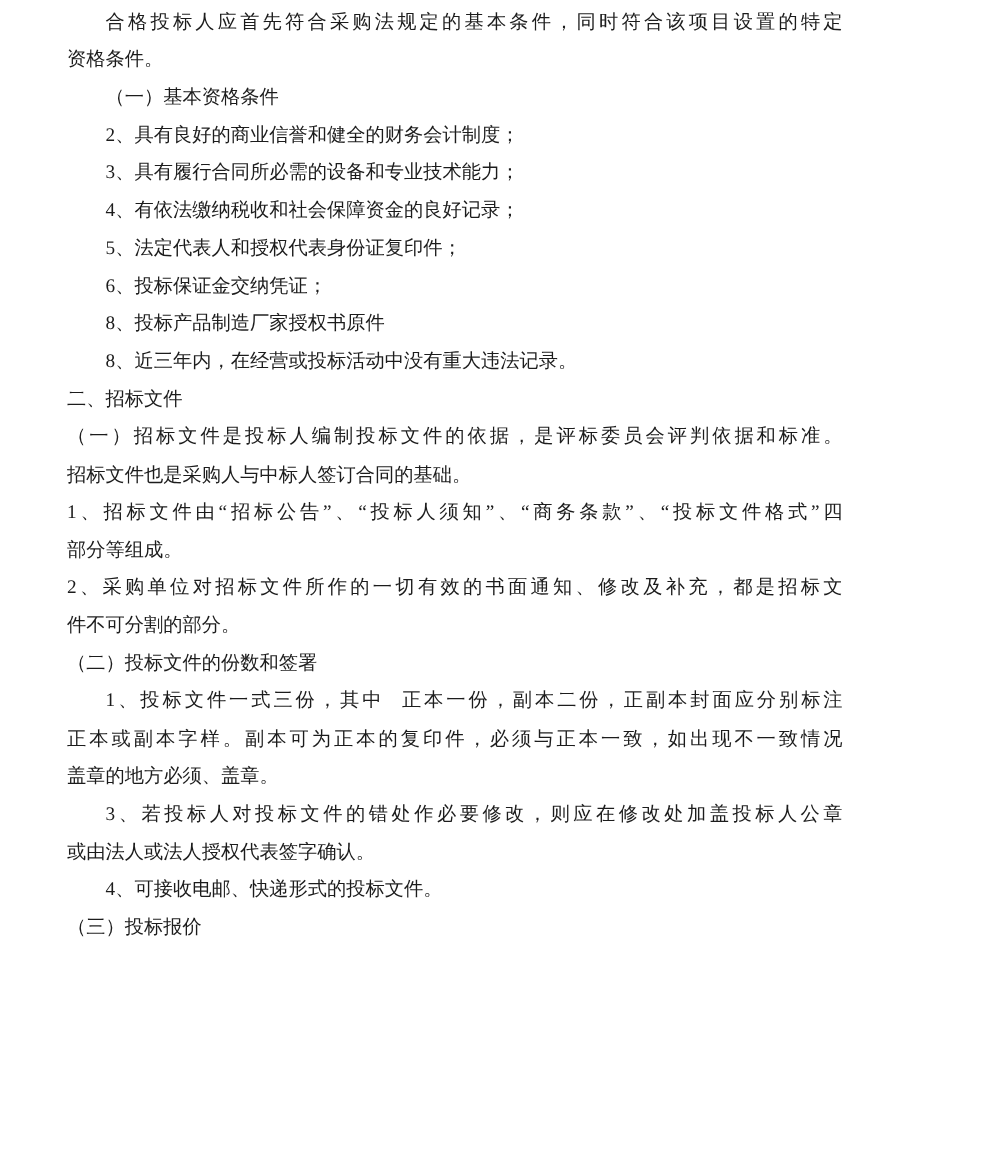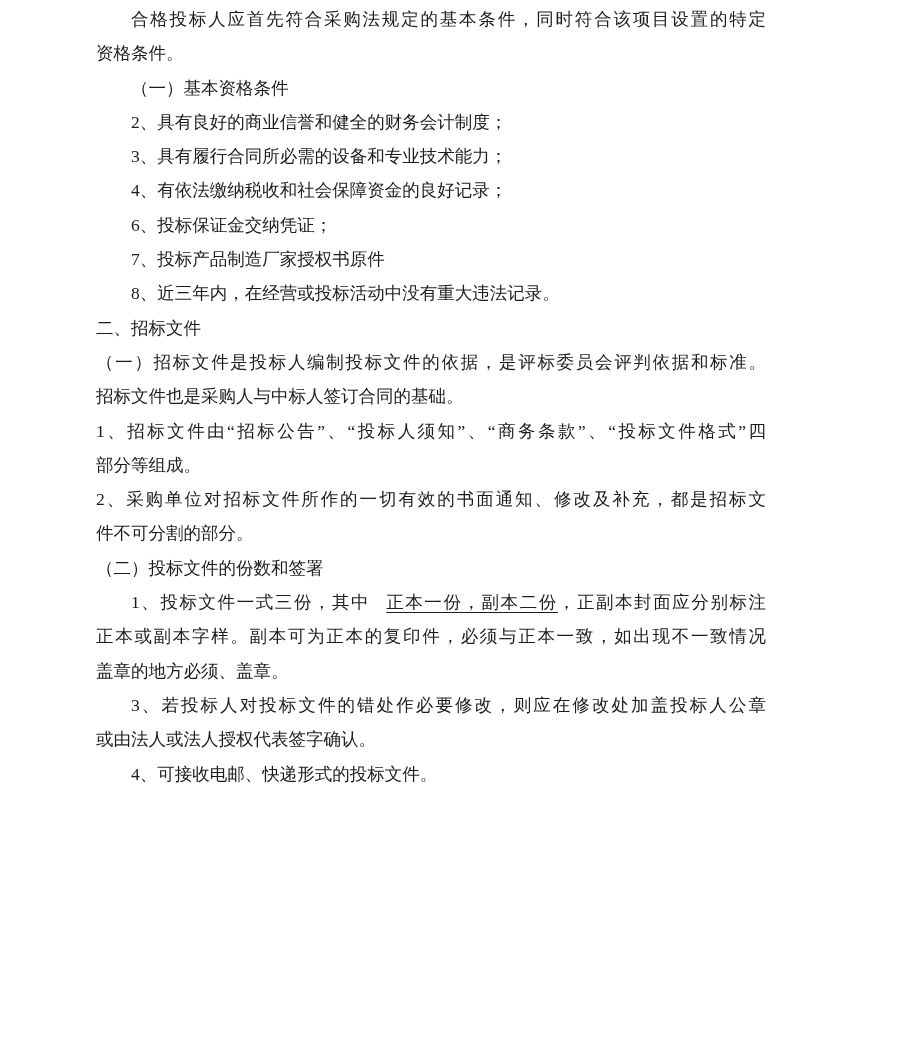--- a/index.html
+++ b/index.html
@@ -10,21 +10,21 @@
   body {
     width: 900px;
     height: 1055px;
     overflow: hidden;
     font-family: "Liberation Serif", "DejaVu Serif", serif;
   }
   .doc {
     box-sizing: border-box;
     width: 900px;
     height: 1055px;
-    padding: 2px 134px 0 96px; 
+    padding: 2px 134px 0 61px; 
     color: #1c1c1c;
   }
   .p {
     margin: 0;
   }
   .p.bold .line {
     font-weight: 400;
   }
   .line {
     font-size: 17.5px;
@@ -34,21 +34,20 @@
     overflow: visible;
   }
   .line.fill {
     white-space: normal;
     text-align-last: justify; 
   }
   .line.ind {
     padding-left: 35px;       
   }
   .u {
-    text-decoration: underline;
     text-underline-offset: 4px;
     text-decoration-thickness: 1px;
     margin-left: 16px;
   }
 </style>
 </head>
 <body>
 
 <div class="doc">
     <div class="p">
@@ -61,24 +60,27 @@
     <div class="p">
       <div class="line ind"><span class="">2、具有良好的商业信誉和健全的财务会计制度；</span></div>
     </div>
     <div class="p">
       <div class="line ind"><span class="">3、具有履行合同所必需的设备和专业技术能力；</span></div>
     </div>
     <div class="p">
       <div class="line ind"><span class="">4、有依法缴纳税收和社会保障资金的良好记录；</span></div>
     </div>
     <div class="p">
+      <div class="line ind"><span class="">5、法定代表人和授权代表身份证复印件；</span></div>
+    </div>
+    <div class="p">
       <div class="line ind"><span class="">6、投标保证金交纳凭证；</span></div>
     </div>
     <div class="p">
-      <div class="line ind"><span class="">7、投标产品制造厂家授权书原件</span></div>
+      <div class="line ind"><span class="">8、投标产品制造厂家授权书原件</span></div>
     </div>
     <div class="p">
       <div class="line ind"><span class="">8、近三年内，在经营或投标活动中没有重大违法记录。</span></div>
     </div>
     <div class="p bold">
       <div class="line"><span class="">二、招标文件</span></div>
     </div>
     <div class="p">
       <div class="line fill"><span class="">（一）招标文件是投标人编制投标文件的依据，是评标委员会评判依据和标准。</span></div>
       <div class="line"><span class="">招标文件也是采购人与中标人签订合同的基础。</span></div>
@@ -101,13 +103,16 @@
     <div class="p">
       <div class="line"><span class="">盖章的地方必须、盖章。</span></div>
     </div>
     <div class="p">
       <div class="line fill ind"><span class="">3、若投标人对投标文件的错处作必要修改，则应在修改处加盖投标人公章</span></div>
       <div class="line"><span class="">或由法人或法人授权代表签字确认。</span></div>
     </div>
     <div class="p">
       <div class="line ind"><span class="">4、可接收电邮、快递形式的投标文件。</span></div>
     </div>
+    <div class="p">
+      <div class="line"><span class="">（三）投标报价</span></div>
+    </div>
   </div>
 
 </body></html>

